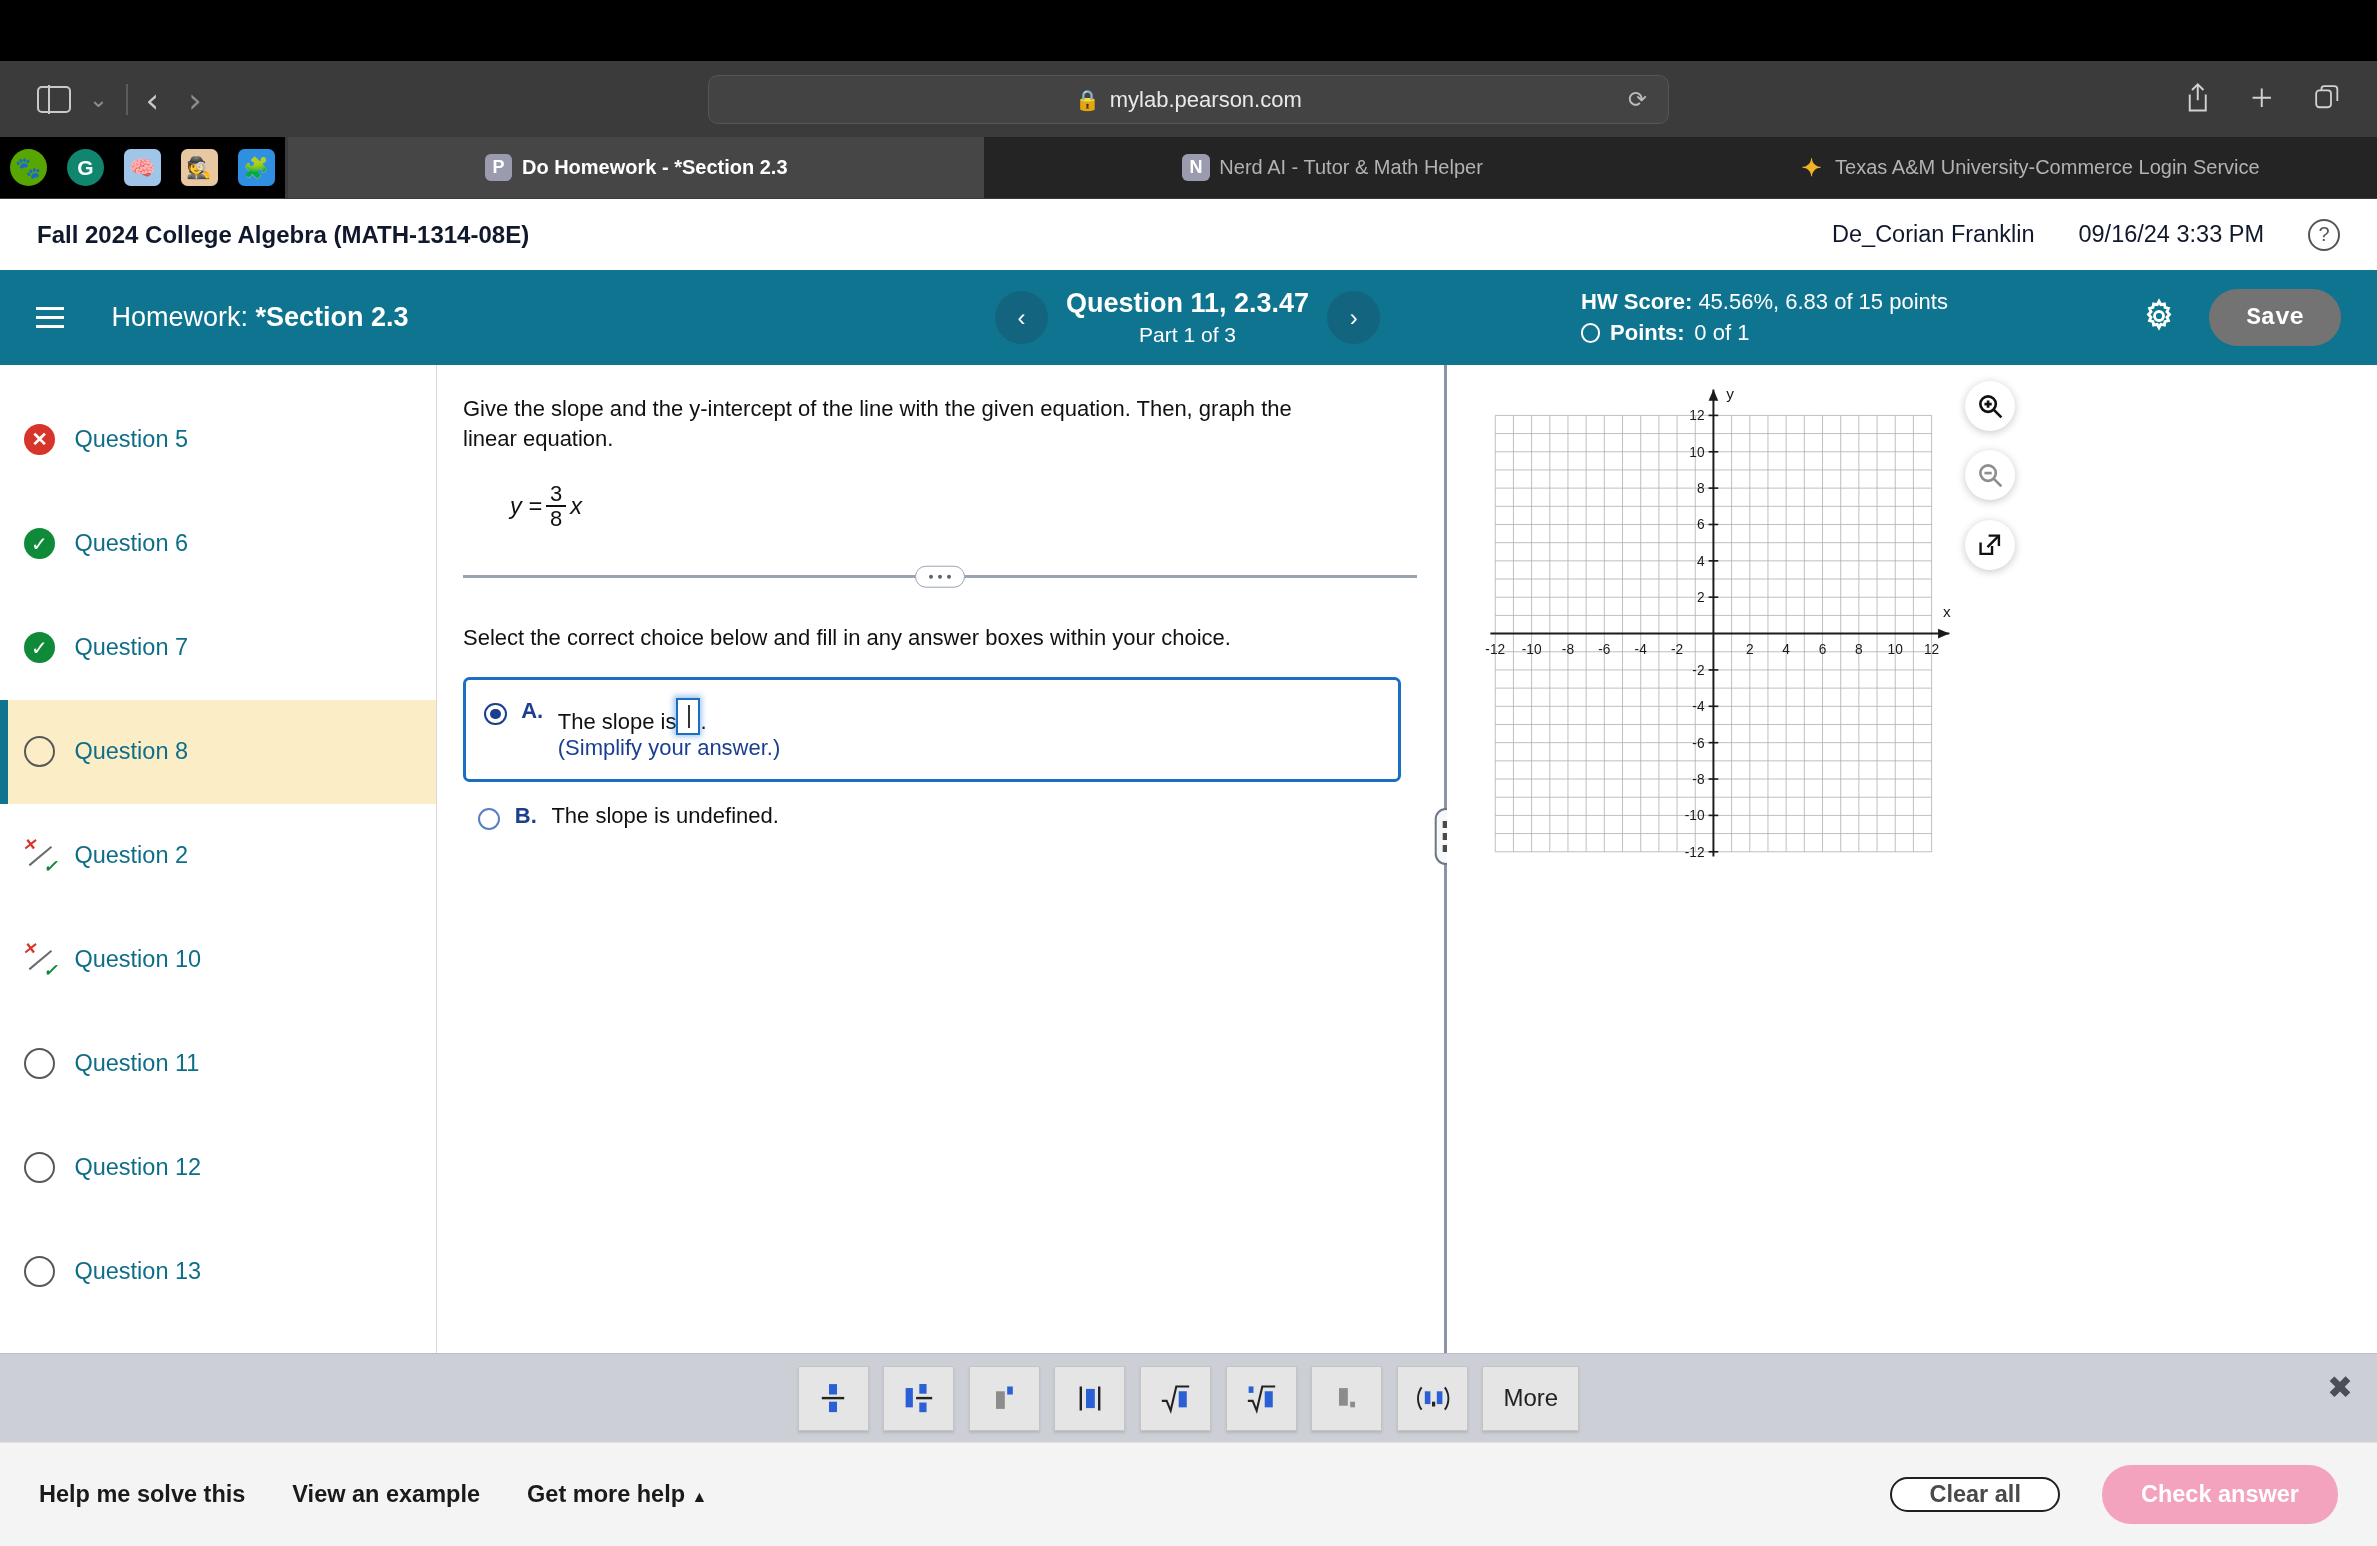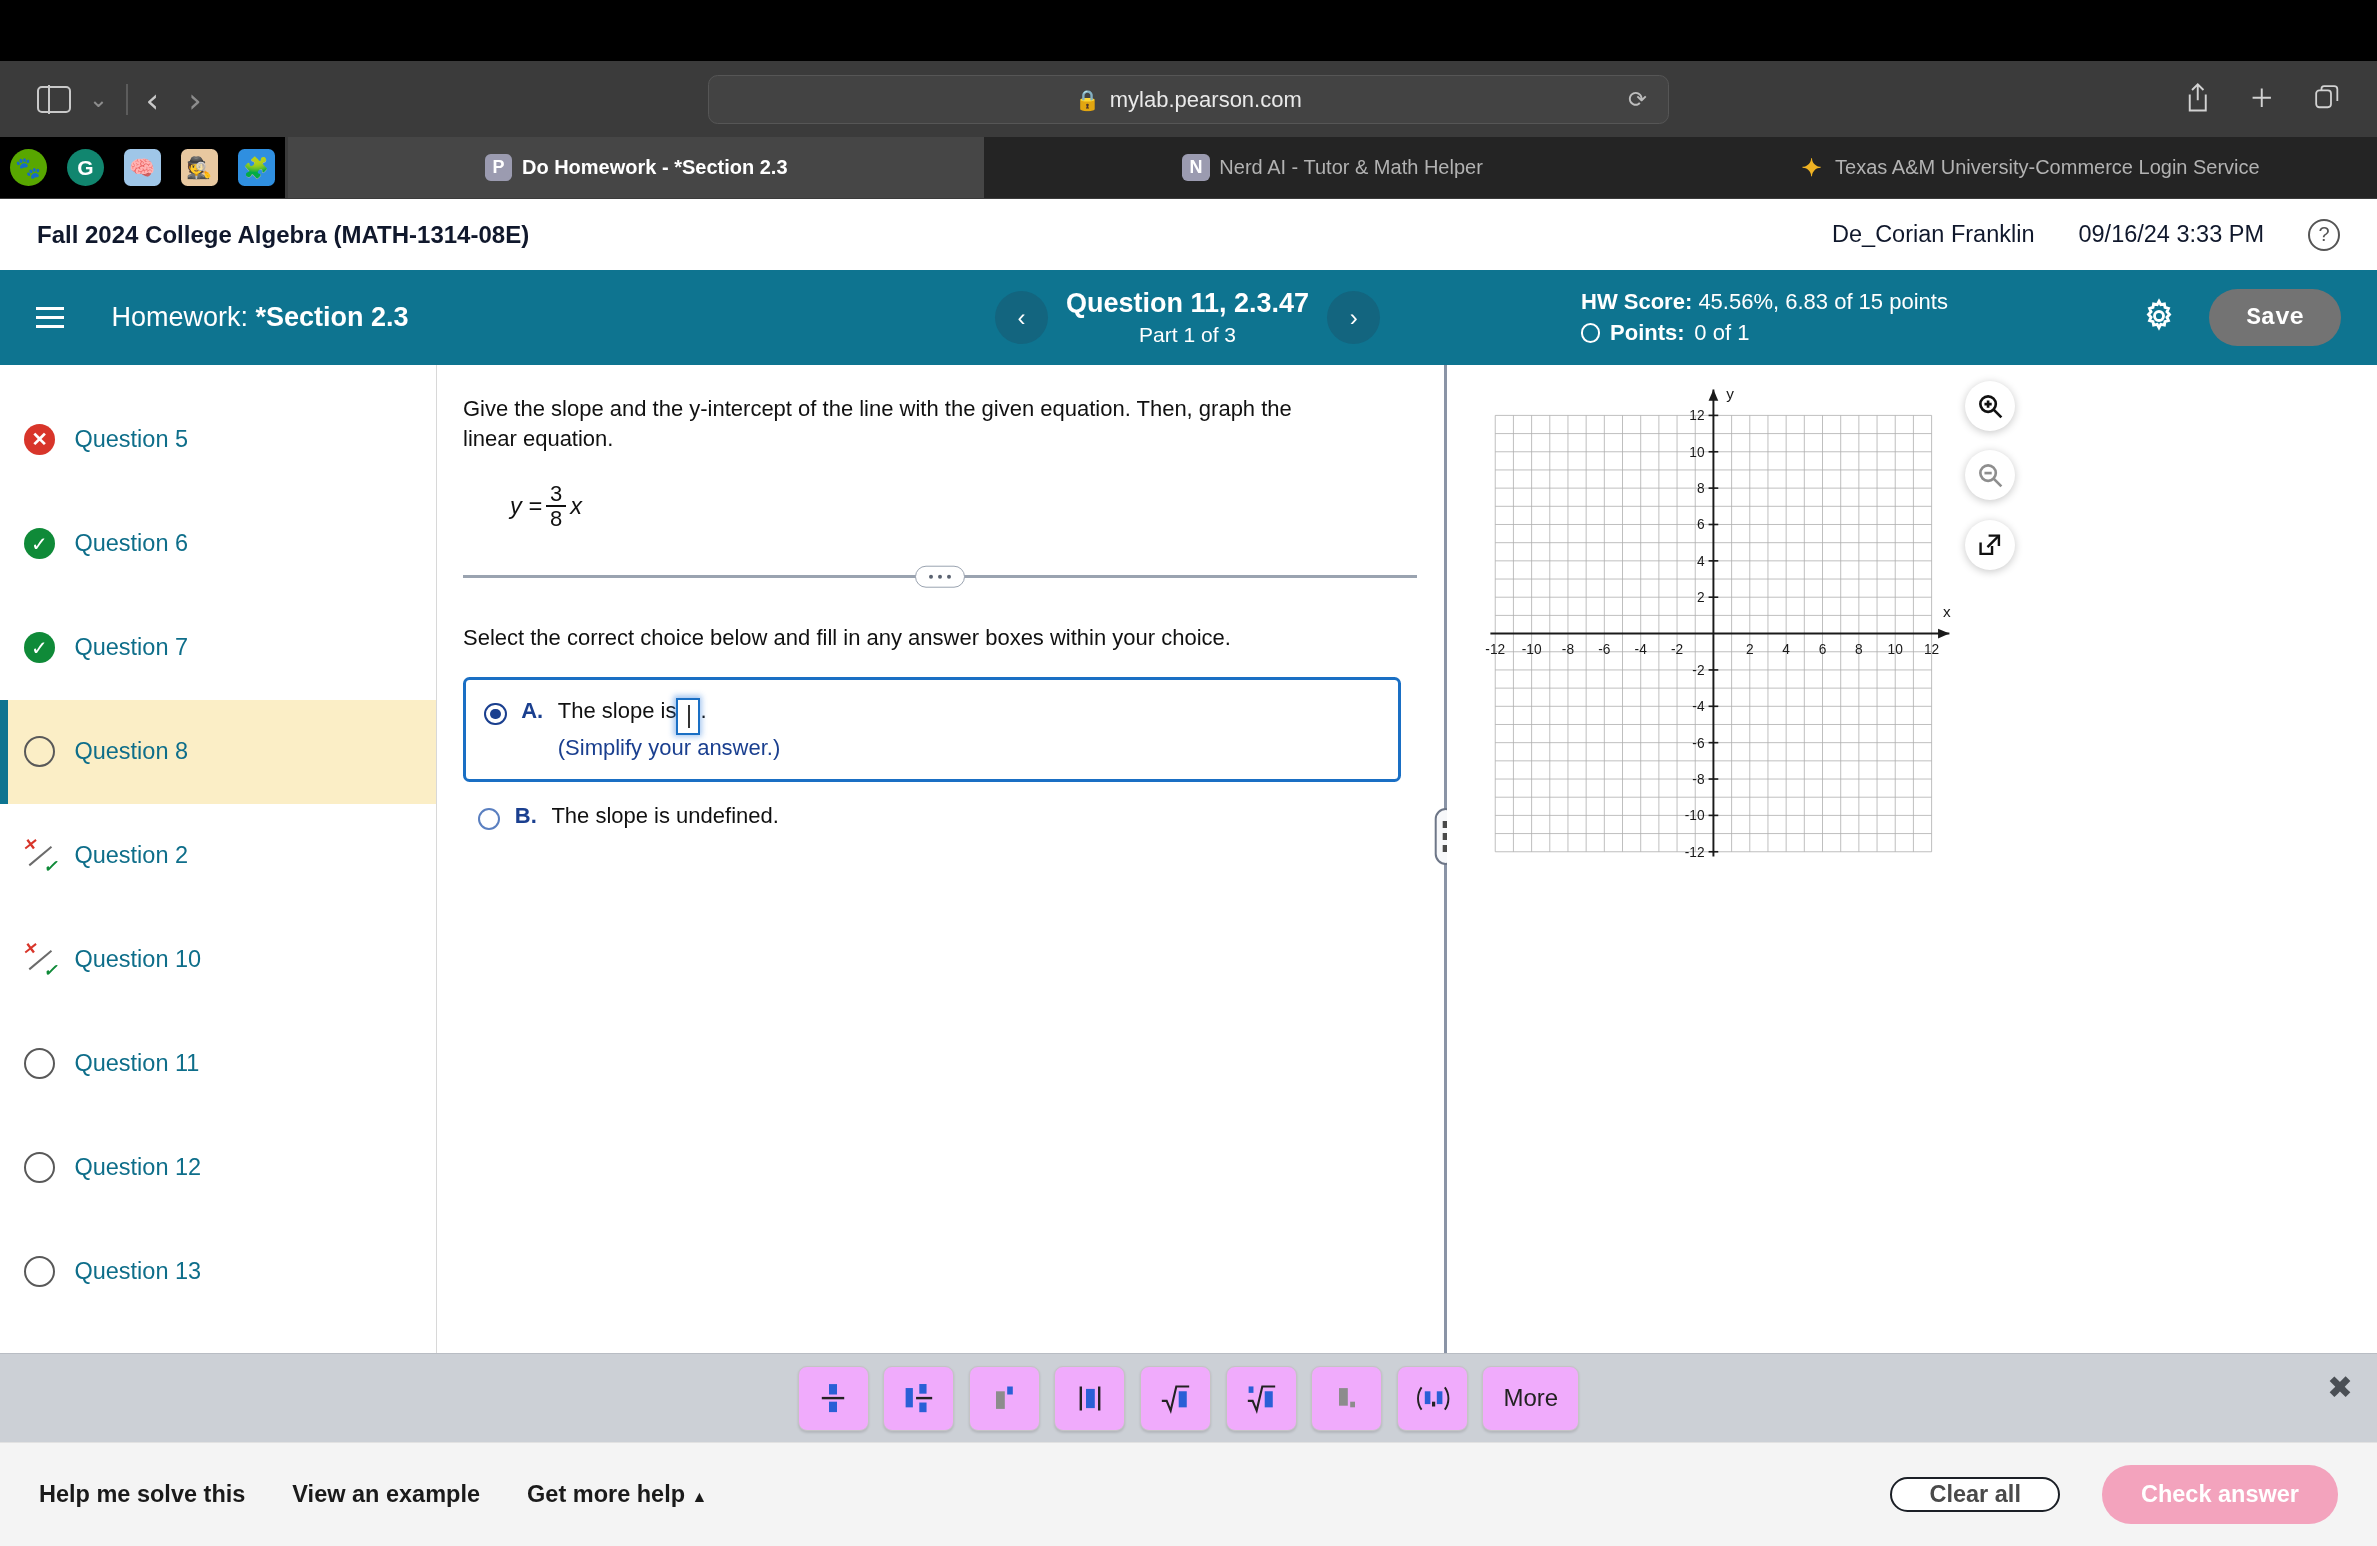--- a/index.html
+++ b/index.html
@@ -114,41 +114,41 @@
 
   #select-text { margin-top: 47px; font-size: 22px; color: #111; }
 
   #choices { margin-top: 26px; }
   #choice-a { width: 938px; border: 3.2px solid #1a6fc4; border-radius: 6.5px; padding: 18px 21px 18px 18px; display: flex; gap: 14.6px; }
   .radio { width: 22.6px; height: 22.6px; border-radius: 50%; border: 2.4px solid #5a7fc0; flex: none; margin-top: 4.9px; position: relative; }
   .radio.sel { border-color: #1a3f8f; }
   .radio.sel::after { content:""; position:absolute; inset:4px; background:#1a3f8f; border-radius:50%; }
   .ch-letter { font-size: 22px; font-weight: bold; color: #1a3f8f; flex: none; }
   .ch-body { font-size: 22px; color: #111; }
-  .ch-body .line1 { display: flex; align-items: flex-start; }
+  .ch-body .line1 { display: flex; align-items: flex-end; }
   .ans-box { display:inline-block; width: 24px; height: 37px; border: 2.4px solid #1a6fc4; background:#fff; box-shadow: 0 0 5.7px 2.4px rgba(40,120,220,.45); position: relative; }
   .ans-box::after { content:""; position:absolute; left:50%; top:4.9px; bottom:4.9px; width:1.6px; background:#333; }
   .simplify { color: #1a3f8f; margin-top: 9.7px; font-size: 22px; }
   #choice-b { margin-top: 21px; display: flex; gap: 14.6px; padding-left: 14.6px; }
 
   
   #splitter { width: 3.2px; background: #8a94a6; position: relative; }
   #splitter .grip { position: absolute; left: 50%; top: 443px; transform: translateX(-50%); width: 22.6px; height: 57px; border: 2px solid #6d7687; border-radius: 11.3px; background: #f7f8fa; display: flex; flex-direction: column; align-items: center; justify-content: center; gap: 5.7px; }
   #splitter .grip i { width: 6.5px; height: 6.5px; background: #4a4a4a; display: block; }
 
   
   #graphpane { flex: 1; background: #fff; position: relative; }
   #graph-wrap { position: absolute; left: 24px; top: 9.7px; }
   #graph-tools { position: absolute; left: 518px; top: 16px; display: flex; flex-direction: column; gap: 19.4px; }
   .gtool { width: 50px; height: 50px; border-radius: 50%; background: #fff; box-shadow: 0 1.6px 8px rgba(0,0,0,.22); display: flex; align-items: center; justify-content: center; }
   .gtool svg { display: block; }
 
   
   #math-toolbar { height: 89px; background: #ccd0d6; display: flex; align-items: center; justify-content: center; gap: 14.6px; position: relative; border-top: 1.6px solid #b9bdc4; }
-  .mbtn { width: 71px; height: 65px; background: #f0abfc; border: 0.8px solid #c4c4c4; border-radius: 9px; display: flex; align-items: center; justify-content: center; box-shadow: 0 1.6px 2.4px rgba(0,0,0,.12); cursor: pointer; }
+  .mbtn { width: 71px; height: 65px; background: #e5e5e5; border: 0.8px solid #c4c4c4; border-radius: 0; display: flex; align-items: center; justify-content: center; box-shadow: 0 1.6px 2.4px rgba(0,0,0,.12); cursor: pointer; }
   .mbtn.more { width: 97px; font-size: 24px; color: #222; }
   #toolbar-close { position: absolute; right: 24px; top: 18px; font-size: 31px; color: #4a4f55; cursor: pointer; line-height: 1; }
   .blue { fill: #2a5fd6; }
   .gray { fill: #8c8c8c; }
   .dark { fill: #222; }
 
   
   #footer { height: 104px; background: #f4f4f4; display: flex; align-items: center; padding: 0 39px; border-top: 0.8px solid #e2e2e2; }
   .flink { font-size: 23.5px; font-weight: bold; color: #1a1a1a; margin-right: 47px; cursor: pointer; }
   #footer-right { margin-left: auto; display: flex; align-items: center; gap: 42px; }

